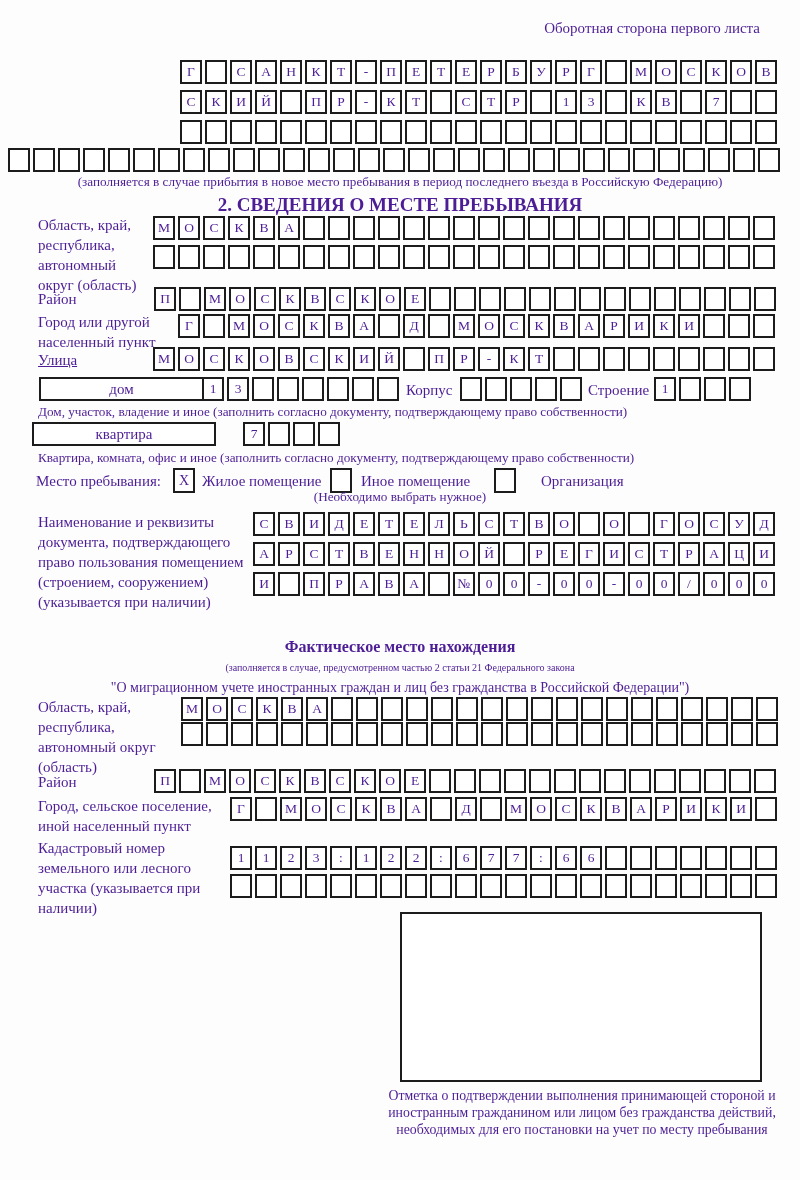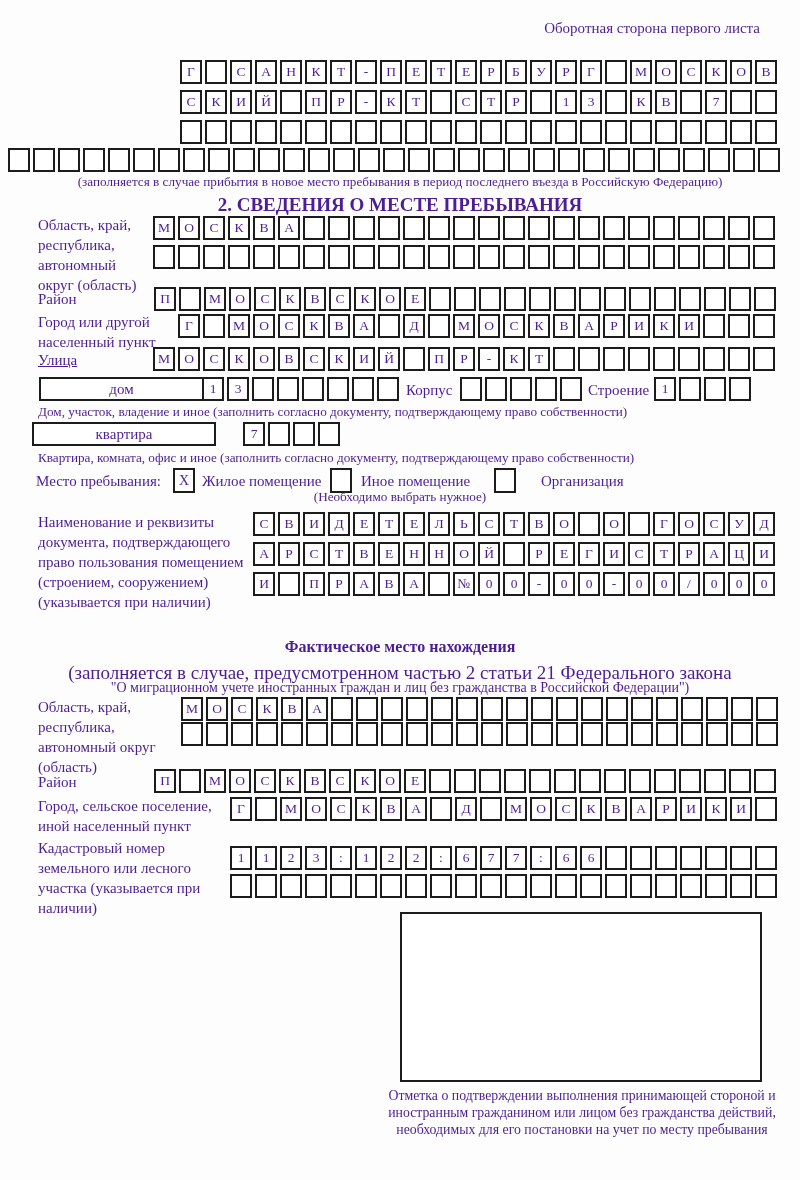--- a/index.html
+++ b/index.html
@@ -403,21 +403,21 @@
       <span class="cell">-</span>
       <span class="cell">0</span>
       <span class="cell">0</span>
       <span class="cell">/</span>
       <span class="cell">0</span>
       <span class="cell">0</span>
       <span class="cell">0</span>
     </div>
 
   <div class="abs center bold" style="top:638px;font-size:16px;">Фактическое место нахождения</div>
-  <div class="abs center" style="top:662px;font-size:19px;">(заполняется в случае, предусмотренном частью 2 статьи 21 Федерального закона</div>
+  <div class="abs center" style="top:662px;font-size:10px;">(заполняется в случае, предусмотренном частью 2 статьи 21 Федерального закона</div>
   <div class="abs center" style="top:680px;font-size:14px;">"О миграционном учете иностранных граждан и лиц без гражданства в Российской Федерации")</div>
 
   <div class="abs lbl" style="left:38px;top:697px;width:135px;">Область, край, республика, автономный округ (область)</div>
   <div class="abs cellrow" style="left:181px;top:697px;">
       <span class="cell">М</span>
       <span class="cell">О</span>
       <span class="cell">С</span>
       <span class="cell">К</span>
       <span class="cell">В</span>
       <span class="cell">А</span>

